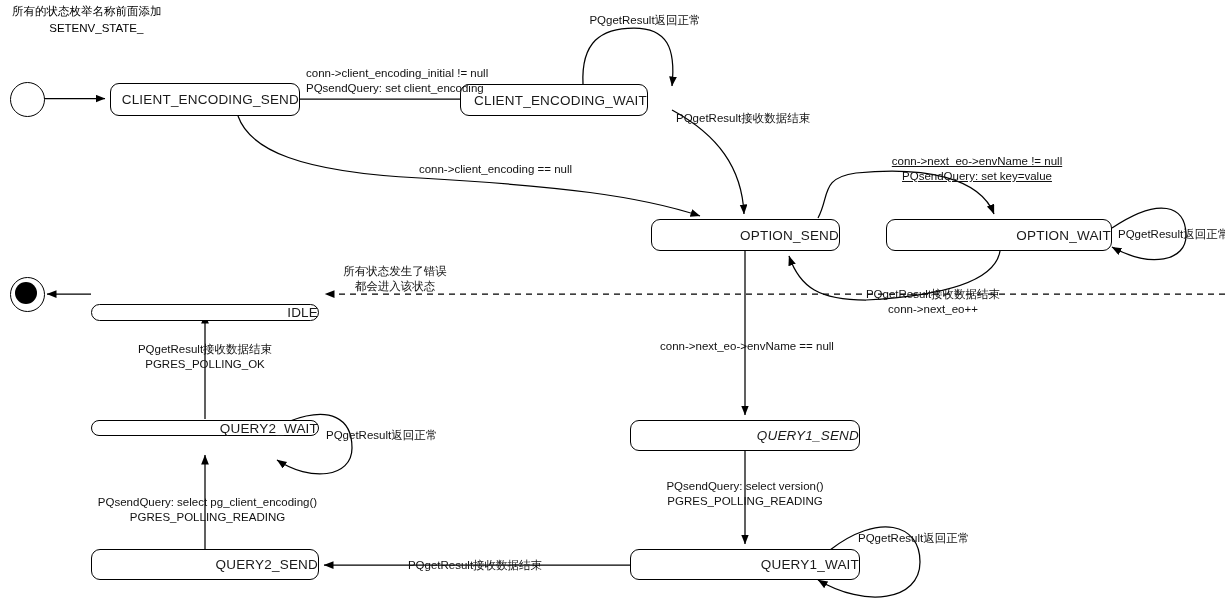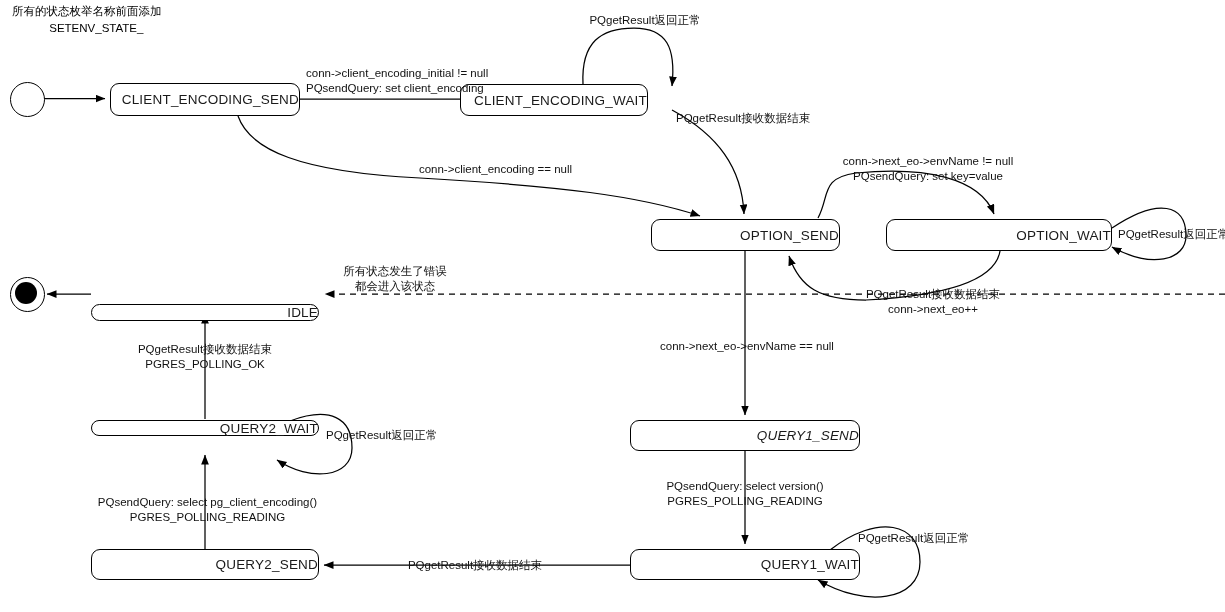--- a/index.html
+++ b/index.html
@@ -119,21 +119,21 @@
 
   <div class="lbl l" style="left:306px;top:66px;">conn-&gt;client_encoding_initial != null
 PQsendQuery: set client_encoding</div>
 
   <div class="lbl c" style="left:583px;top:13px;width:124px;">PQgetResult返回正常</div>
 
   <div class="lbl l" style="left:676px;top:111px;">PQgetResult接收数据结束</div>
 
   <div class="lbl c" style="left:418px;top:162px;width:155px;">conn-&gt;client_encoding == null</div>
 
-  <div class="lbl c" style="left:833px;top:154px;width:190px;">conn-&gt;next_eo-&gt;envName != null
+  <div class="lbl c" style="left:882px;top:154px;width:190px;text-decoration:underline;">conn-&gt;next_eo-&gt;envName != null
 PQsendQuery: set key=value</div>
 
   <div class="lbl l" style="left:1118px;top:227px;">PQgetResult返回正常</div>
 
   <div class="lbl c" style="left:840px;top:287px;width:186px;">PQgetResult接收数据结束
 conn-&gt;next_eo++</div>
 
   <div class="lbl c" style="left:660px;top:339px;width:172px;">conn-&gt;next_eo-&gt;envName == null</div>
 
   <div class="lbl c" style="left:655px;top:479px;width:180px;">PQsendQuery: select version()

